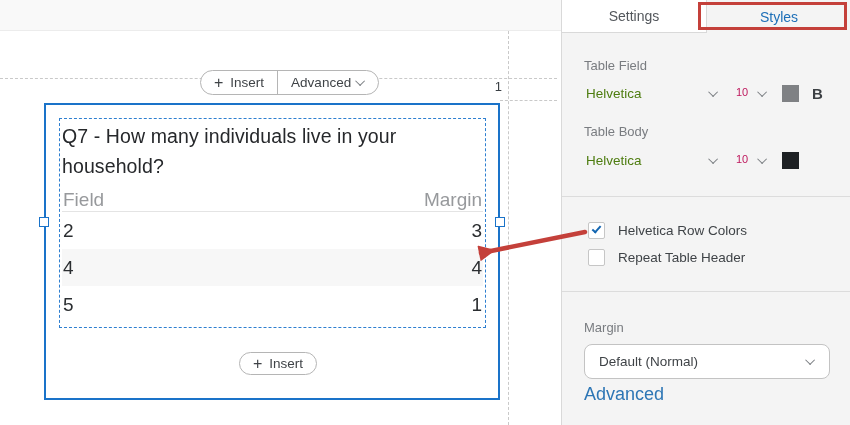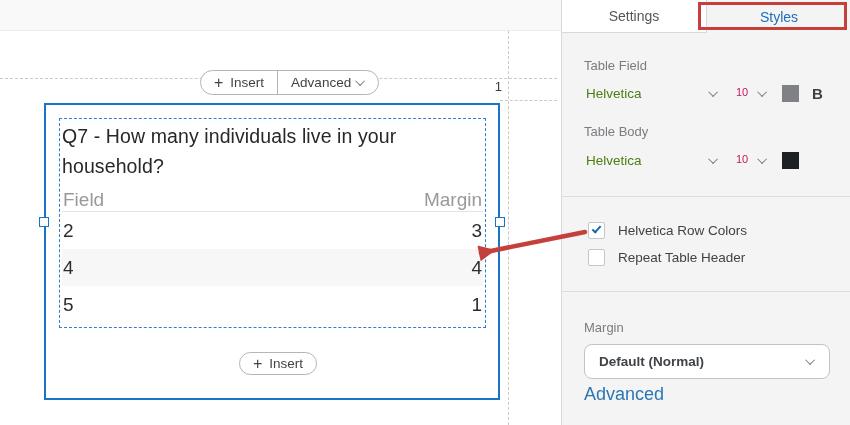--- a/index.html
+++ b/index.html
@@ -71,21 +71,21 @@
   .cbbox { width:17px; height:17px; background:#fff; border:1px solid #c6c6c6; border-radius:2px;
            display:flex; align-items:center; justify-content:center; }
   .checkmark { width:9px; height:5px; border-left:2.5px solid #1366b1; border-bottom:2.5px solid #1366b1;
                transform:rotate(-48deg); margin-top:-3px; display:none; }
   .cbrow.checked .checkmark { display:block; }
   .cblabel { font-size:13.5px; color:#3f4347; }
 
   .selectbox { position:absolute; left:22px; top:344px; width:246px; height:35px; background:#fff;
                border:1px solid #c3c3c3; border-radius:8px; display:flex; align-items:center;
                justify-content:space-between; padding:0 14px; cursor:pointer; }
-  .selectbox .val { font-size:13.5px; font-weight:bold; color:#3f4347; }
+  .selectbox .val { font-size:13.5px; font-weight:normal; color:#3f4347; }
   .advlink { position:absolute; left:22px; top:384px; font-size:18px; color:#2d76b5; cursor:pointer; }
 
   .arrow-overlay { position:absolute; inset:0; pointer-events:none; }
 </style>
 </head>
 <body>
 
 <div id="stage">
 
   <div class="canvas">

